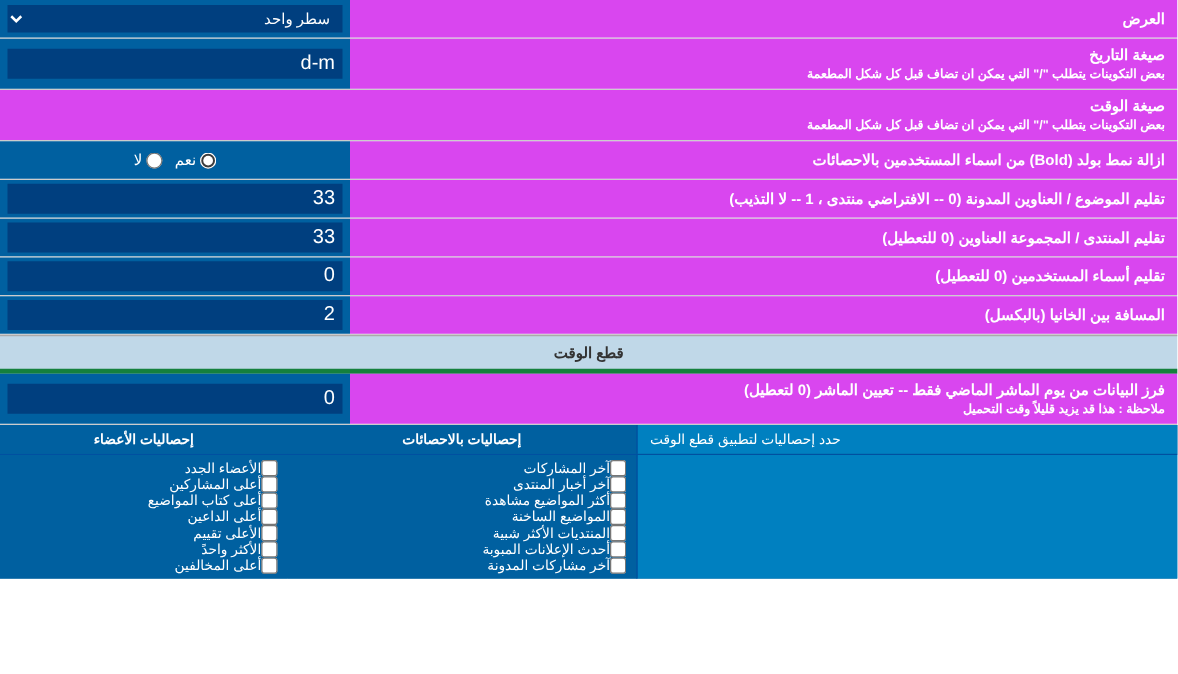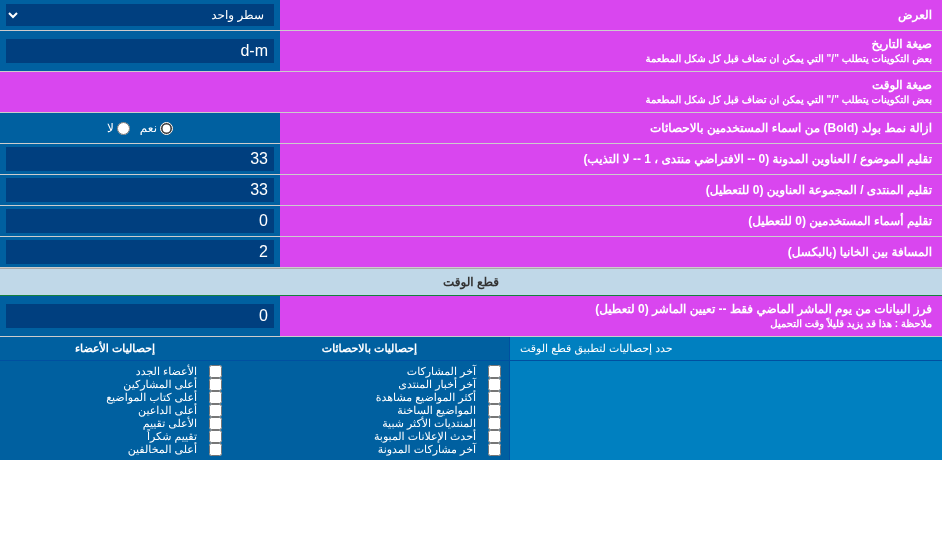--- a/index.html
+++ b/index.html
@@ -57,21 +57,21 @@
       width: 100%;
       direction: rtl;
     }
     .section-header {
       background: #c0d8e8;
       color: #333;
       font-weight: bold;
       padding: 6px 10px;
       text-align: center;
       width: 100%;
-      border-bottom: 1px solid #15803d;
+      border-bottom: 4px solid #15803d;
       border-top: 1px solid #aaa;
     }
     .radio-cell {
       background: #0060a0;
       display: flex;
       align-items: center;
       justify-content: center;
       padding: 3px 10px;
       width: 280px;
       gap: 10px;
@@ -83,21 +83,21 @@
       display: flex;
       align-items: center;
       gap: 3px;
     }
     .radio-cell input[type="radio"] {
       accent-color: #fff;
     }
     .checkbox-item {
       display: flex;
       align-items: flex-end;
-      gap: 12px;
+      gap: 0;
       color: #fff;
       font-size: 11px;
       direction: rtl;
     }
     .checkbox-item input[type="checkbox"] {
       accent-color: #fff;
     }
   </style>
 </head>
 <body>
@@ -263,21 +263,21 @@
         <div class="checkbox-item">
           <input type="checkbox" style="">
           <span>أعلى الداعين</span>
         </div>
         <div class="checkbox-item">
           <input type="checkbox" style="">
           <span>الأعلى تقييم</span>
         </div>
         <div class="checkbox-item">
           <input type="checkbox" style="">
-          <span>تقييم شكراً</span>
+          <span>الأكثر واحدً</span>
         </div>
         <div class="checkbox-item">
           <input type="checkbox" style="">
           <span>أعلى المخالفين</span>
         </div>
       </div>
     </div>
   </div>
 
 </div>

